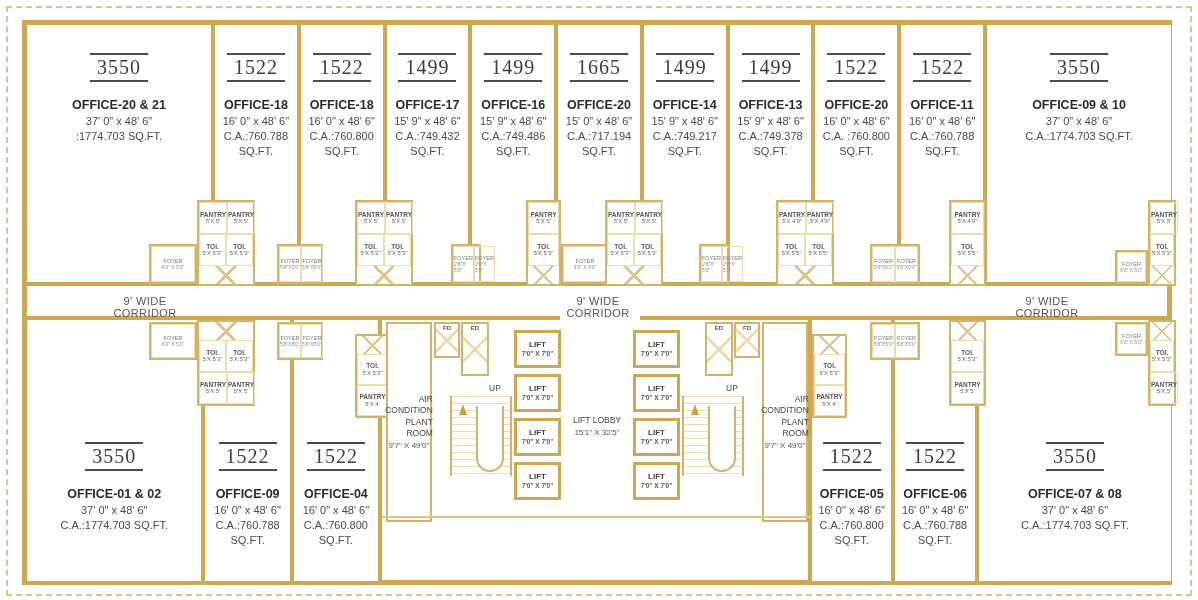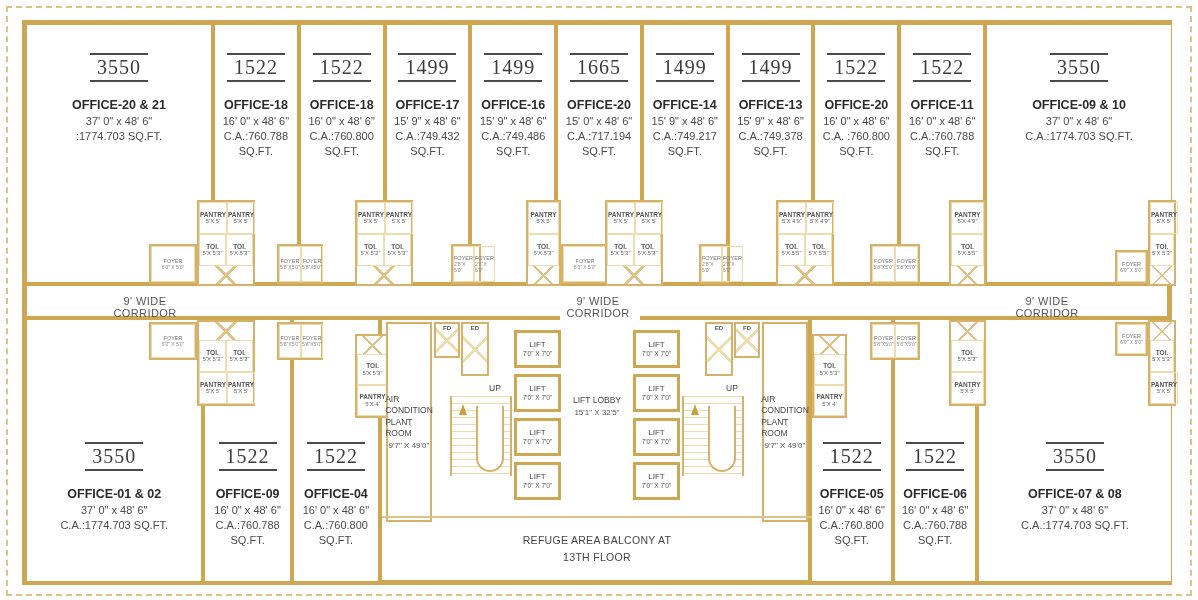--- a/index.html
+++ b/index.html
@@ -58,37 +58,37 @@
   .svc-cell.foyer .svc-label{font-size:5.5px;font-weight:normal;color:#777;}
   .svc-cell.foyer .svc-dims{font-size:5px;color:#888;}
   .cross{flex:0 0 18px;
     background-image:linear-gradient(45deg,transparent 46%,var(--wall-light) 46%,var(--wall-light) 52%,transparent 52%),
       linear-gradient(-45deg,transparent 46%,var(--wall-light) 46%,var(--wall-light) 52%,transparent 52%);}
 
   
   .core{position:absolute;left:382px;top:320px;width:430px;height:266px;z-index:2;}
   .core .abs{position:absolute;}
   .acroom{border:2px solid var(--wall-mid);background:#fff;display:flex;flex-direction:column;
-    align-items:center;justify-content:center;text-align:left;}
+    align-items:center;justify-content:center;text-align:right;}
   .ac-label{font-size:8.5px;color:#444;line-height:1.35;white-space:pre-line;}
   .ac-dims{font-size:8px;color:#555;margin-top:2px;}
   .duct{border:2px solid var(--wall-mid);background:#fff;
     background-image:linear-gradient(45deg,transparent 46%,var(--wall-pale) 46%,var(--wall-pale) 52%,transparent 52%),
       linear-gradient(-45deg,transparent 46%,var(--wall-pale) 46%,var(--wall-pale) 52%,transparent 52%);}
   .duct-label{position:absolute;top:1px;left:0;right:0;text-align:center;font-size:6px;color:#555;font-weight:bold;}
   .stairs{border-left:2px solid var(--wall-mid);border-right:2px solid var(--wall-mid);
     background-image:repeating-linear-gradient(to bottom,var(--wall-pale) 0 1.5px,transparent 1.5px 7px);}
   .stair-u{position:absolute;left:24px;top:10px;right:6px;bottom:4px;background:#fff;
     border:2px solid var(--wall-mid);border-top:none;border-radius:0 0 15px 15px;}
   .stair-arrow{position:absolute;left:7px;top:8px;width:0;height:0;
     border-left:4px solid transparent;border-right:4px solid transparent;
     border-bottom:11px solid #c9a23f;}
   .up-label{font-size:8.5px;color:#444;text-align:center;width:36px;}
   .lift{border:3px solid var(--wall);background:#fff;display:flex;flex-direction:column;
-    align-items:center;justify-content:center;line-height:1.3;}
+    align-items:center;justify-content:center;line-height:1.3;font-weight:bold;}
   .lift-label{font-size:8px;color:#444;}
   .lift-dims{font-size:6.5px;color:#555;}
   .lobby-text{text-align:center;line-height:1.5;}
   .lobby-label{font-size:8.5px;color:#444;}
   .lobby-dims{font-size:8px;color:#555;}
   .refuge-wall{position:absolute;left:0;top:196px;width:430px;height:2px;background:var(--wall-light);}
   .refuge-text{position:absolute;left:65px;top:212px;width:300px;text-align:center;
     font-size:10.5px;color:#444;letter-spacing:.3px;white-space:pre-line;line-height:1.6;}
 </style>
 </head>
@@ -591,42 +591,40 @@
       <div class="duct-label">FD</div>
     </div>
     <div class="abs duct" style="left:79px;top:2px;width:28px;height:54px;">
       <div class="duct-label">ED</div>
     </div>
     <div class="abs up-label" style="left:95px;top:63px;">UP</div>
     <div class="abs stairs" style="left:68px;top:76px;width:62px;height:80px;">
       <div class="stair-arrow"></div>
       <div class="stair-u"></div>
     </div>
-    <div class="abs lobby-text" style="left:182px;top:74px;width:66px;">
+    <div class="abs lobby-text" style="left:182px;top:94px;width:66px;">
       <div class="lobby-label">LIFT LOBBY</div>
       <div class="lobby-dims">15'1" X 32'5"</div>
     </div>
     <div class="abs stairs" style="left:300px;top:76px;width:62px;height:80px;">
       <div class="stair-arrow"></div>
       <div class="stair-u"></div>
     </div>
     <div class="abs up-label" style="left:332px;top:63px;">UP</div>
     <div class="abs duct" style="left:323px;top:2px;width:28px;height:54px;">
       <div class="duct-label">ED</div>
     </div>
     <div class="abs duct" style="left:352px;top:2px;width:26px;height:36px;">
       <div class="duct-label">FD</div>
     </div>
     <div class="abs acroom" style="left:380px;top:2px;width:46px;height:200px;">
       <div class="ac-label">AIR CONDITION PLANT ROOM</div>
       <div class="ac-dims">9'7" X 49'0"</div>
     </div>
     <div class="refuge-wall"></div>
-    <div class="refuge-text">REFUGE AREA BALCONY AT
-13TH FLOOR</div>
     <div id="lift-host">
         <div class="abs lift" style="left: 132px; top: 10px; width: 47px; height: 38px;">
           <div class="lift-label">LIFT</div>
           <div class="lift-dims">7'0" X 7'0"</div>
         </div>
         <div class="abs lift" style="left: 132px; top: 54px; width: 47px; height: 38px;">
           <div class="lift-label">LIFT</div>
           <div class="lift-dims">7'0" X 7'0"</div>
         </div>
         <div class="abs lift" style="left: 132px; top: 98px; width: 47px; height: 38px;">

